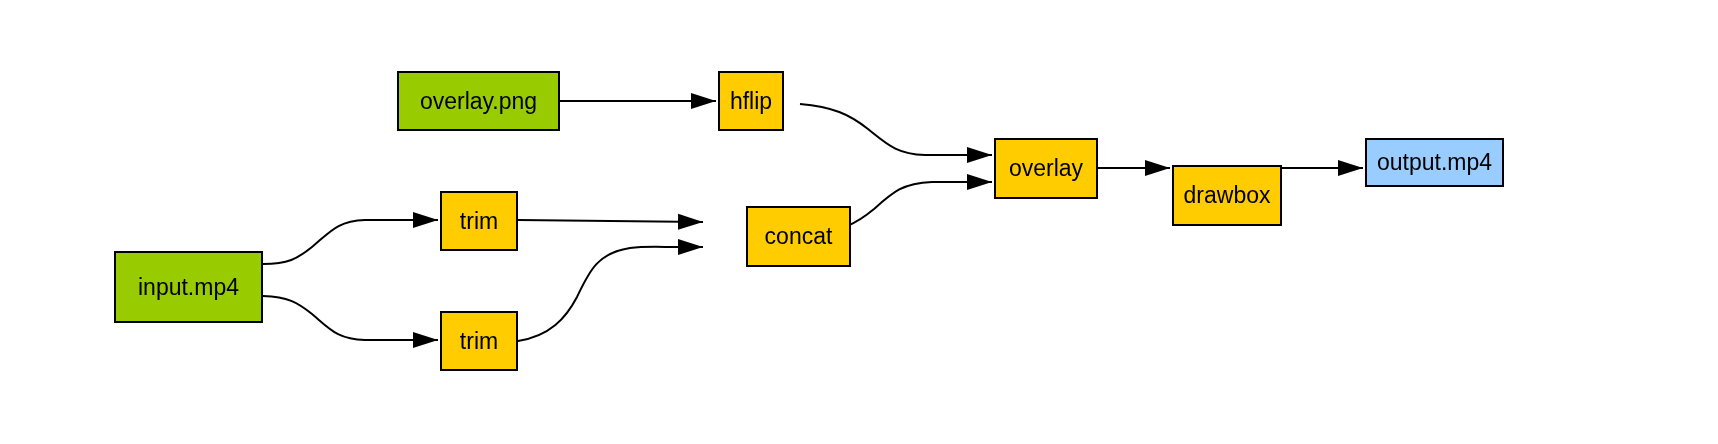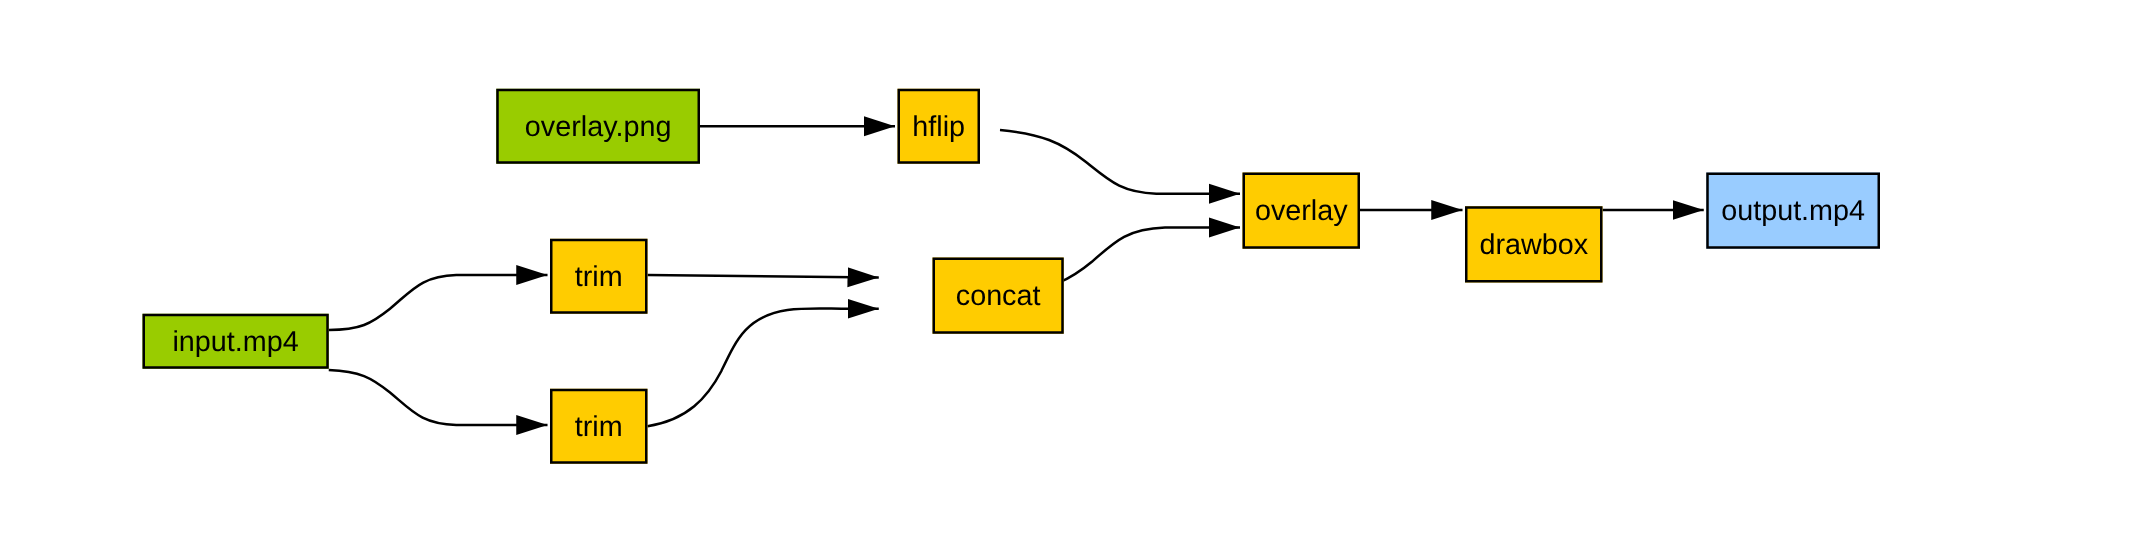--- a/index.html
+++ b/index.html
@@ -41,27 +41,27 @@
     color: var(--c-text, #000000);
     white-space: nowrap;
     line-height: 1;
   }
   .role-input  { background: var(--c-input,  #99cc00); }
   .role-filter { background: var(--c-filter, #ffcc00); }
   .role-output { background: var(--c-output, #99ccff); }
 
   .node-overlay-png { left: 397px;  top: 71px;  width: 163px; height: 60px; }
   .node-hflip       { left: 718px;  top: 71px;  width: 66px;  height: 60px; }
-  .node-input-mp4   { left: 114px;  top: 251px; width: 149px; height: 44px; }
+  .node-input-mp4   { left: 114px;  top: 251px; width: 149px; height: 72px; }
   .node-trim-1      { left: 440px;  top: 191px; width: 78px;  height: 60px; }
   .node-trim-2      { left: 440px;  top: 311px; width: 78px;  height: 60px; }
   .node-concat      { left: 705px;  top: 206px; width: 105px; height: 61px; margin-left: 41px; }
-  .node-overlay     { left: 994px;  top: 138px; width: 94px;  height: 61px; }
+  .node-overlay     { left: 994px;  top: 138px; width: 104px;  height: 61px; }
   .node-drawbox     { left: 1172px; top: 138px; width: 110px; height: 61px; margin-top: 27px; }
-  .node-output-mp4  { left: 1365px; top: 138px; width: 139px; height: 61px; }
+  .node-output-mp4  { left: 1365px; top: 138px; width: 139px; height: 49px; }
 </style>
 </head>
 <body>
 
 <div class="canvas">
 
   <svg class="edges-layer" viewBox="0 0 1718 444" xmlns="http://www.w3.org/2000/svg">
     <defs>
       <marker id="arrow" markerUnits="userSpaceOnUse" markerWidth="26" markerHeight="20" refX="25" refY="10" orient="auto">
         <path class="arrowhead-shape" d="M0,2 L25,10 L0,18 Z"></path>

